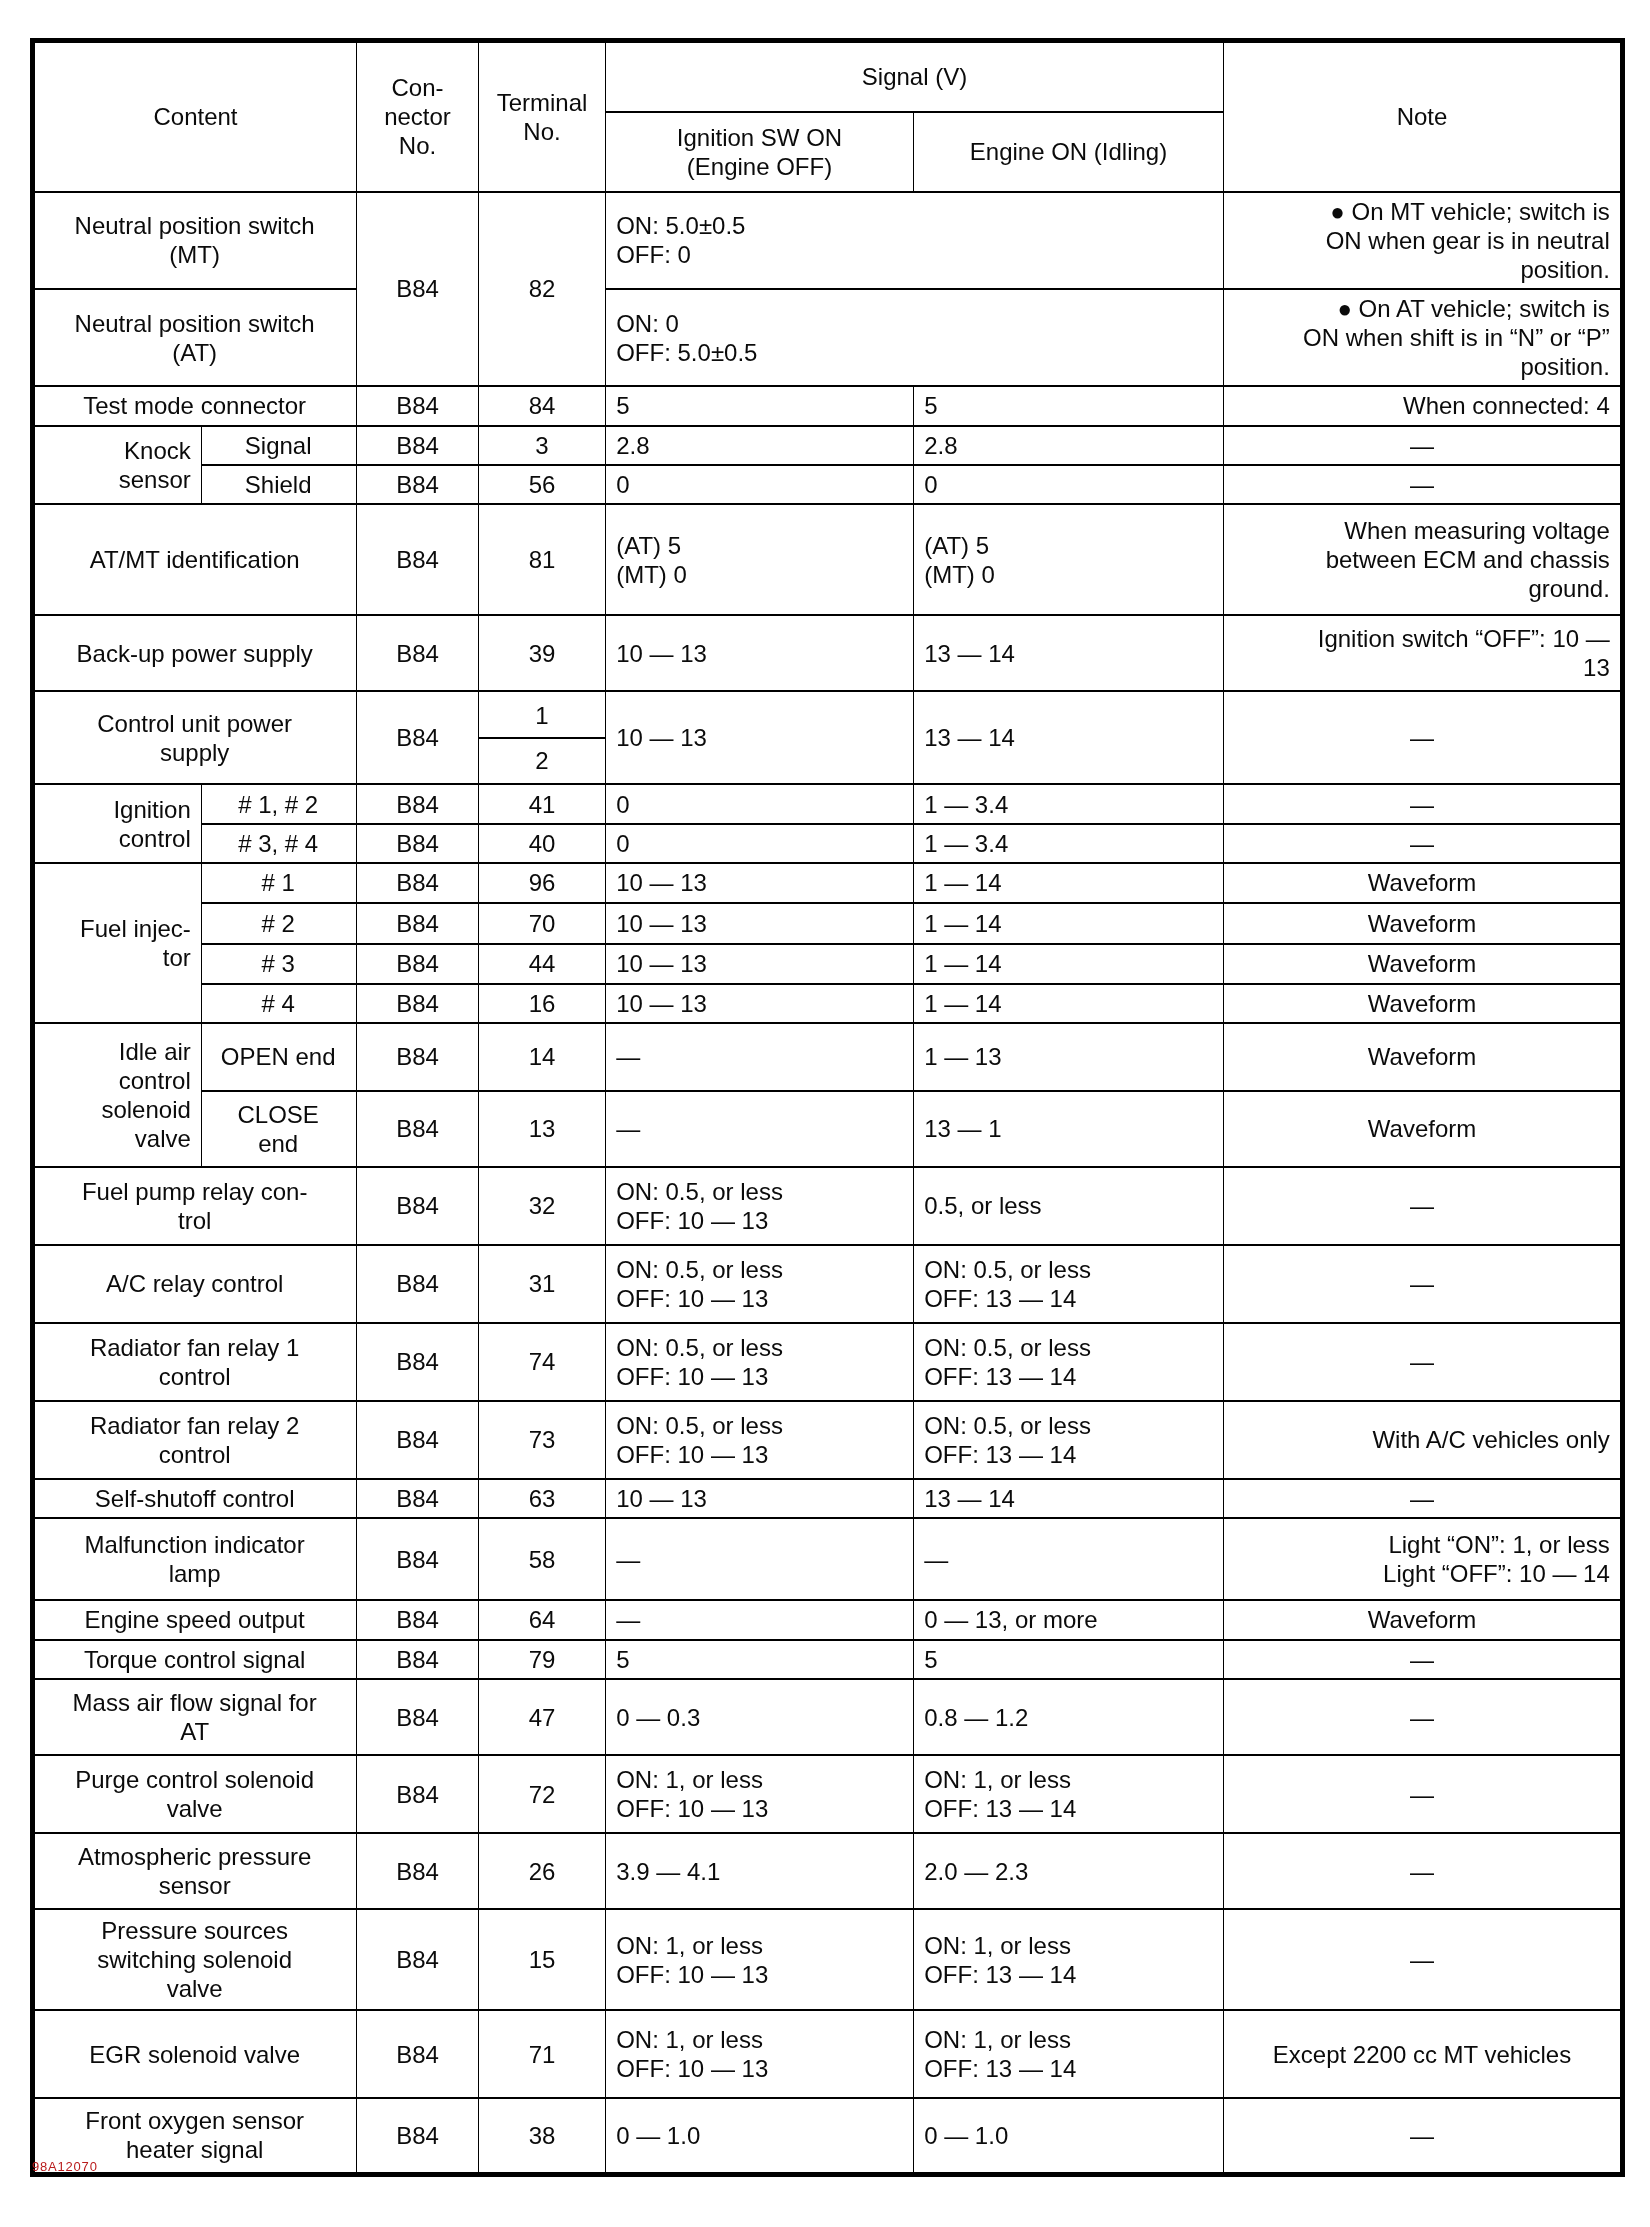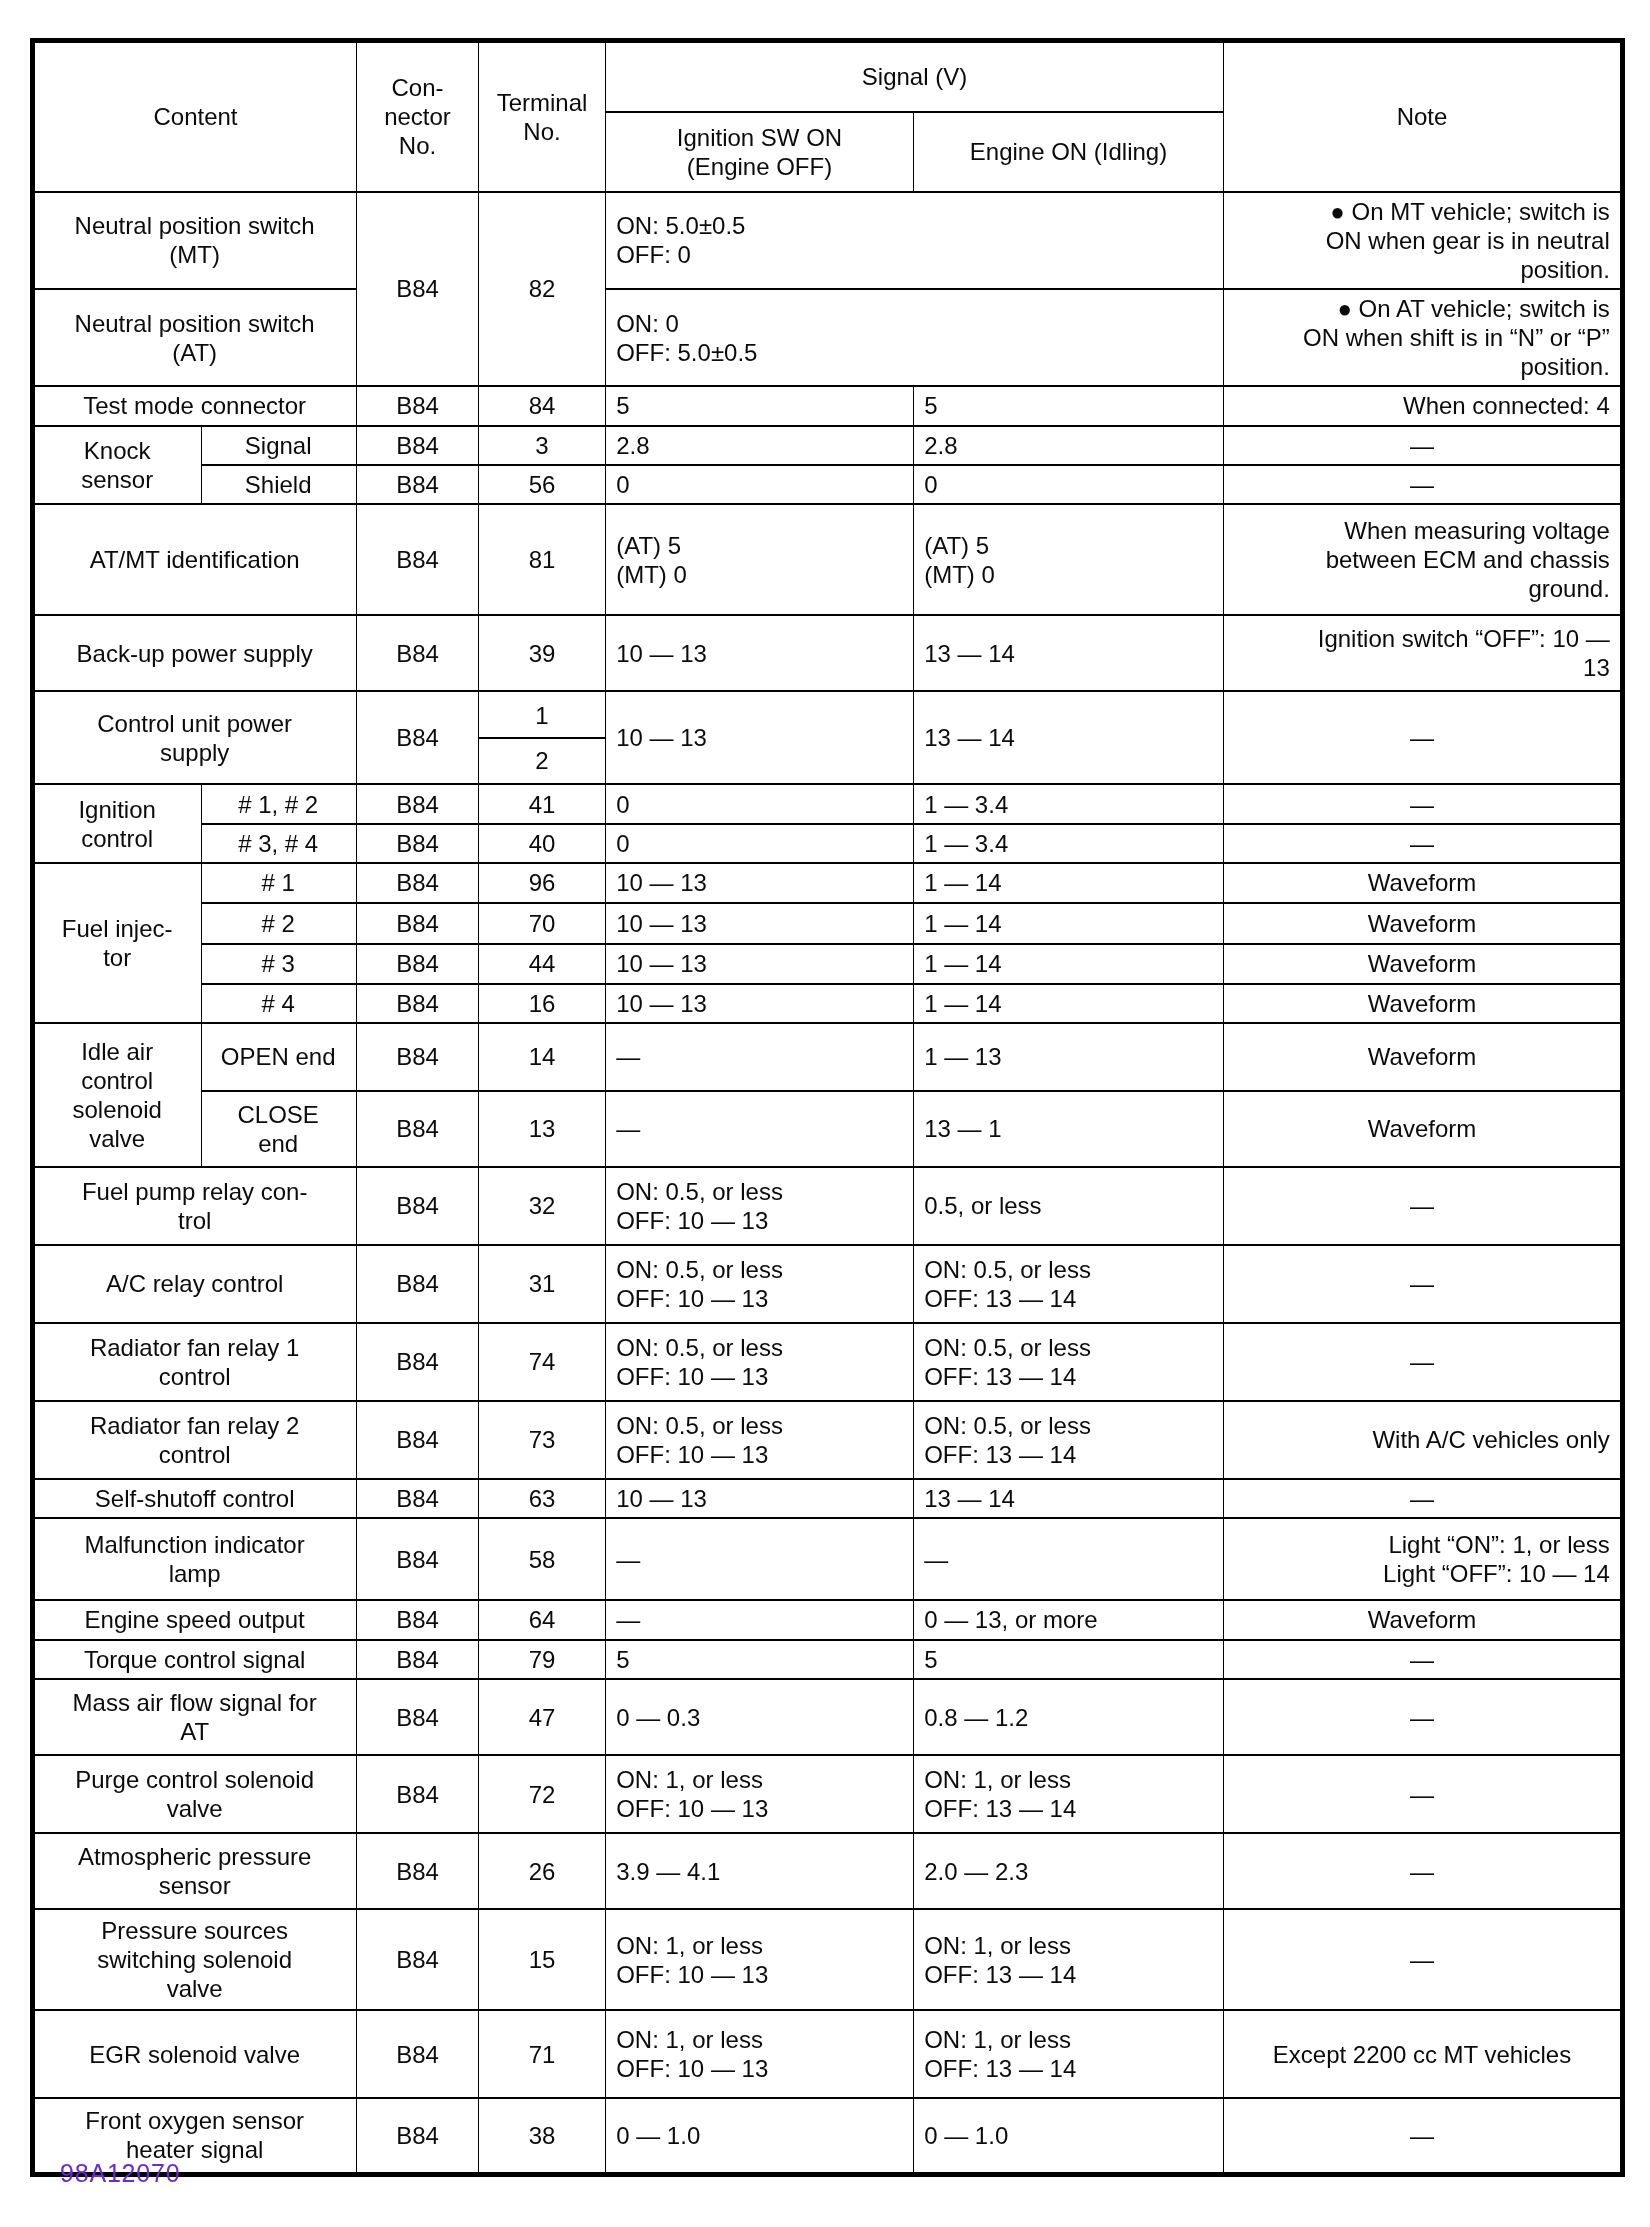--- a/index.html
+++ b/index.html
@@ -16,32 +16,32 @@
   td,th{
     border-left:1.7px solid #000;border-right:1.7px solid #000;
     border-top:2.5px solid #000;border-bottom:2.5px solid #000;
     font-size:24px;line-height:29px;font-weight:400;
     padding:4.2px 10.2px;vertical-align:middle;overflow:hidden;
   }
   th{text-align:center;white-space:pre-line;font-weight:400}
   thead tr:nth-child(1){height:71px}
   thead tr:nth-child(2){height:80px}
   .c{text-align:center;white-space:pre-line;padding-left:8.5px}
-  .g{text-align:center;white-space:pre-line;padding-left:8.5px}
+  .g{text-align:right;white-space:pre-line;padding-left:8.5px}
   .n{text-align:center}
   .sig{text-align:left;white-space:pre-line}
   .note{text-align:right;white-space:pre-line;padding-left:10.2px}
   .noteC{text-align:center;white-space:pre-line}
   td.split{padding:0}
   td.split div{
     text-align:center;padding:6.8px 0;font-size:24px;line-height:29px;
   }
   td.split div:first-child{border-bottom:2.5px solid #000}
   .code{
-    position:absolute;left:32px;top:2159px;font-size:25px;letter-spacing:0.8px;color:#6d28d9;margin-left:28px;
+    position:absolute;left:32px;top:2159px;font-size:13px;letter-spacing:0.8px;color:#b91c1c;
   }
   tbody tr:nth-child(1){height:89px}
   tbody tr:nth-child(2){height:90px}
   tbody tr:nth-child(3){height:36px}
   tbody tr:nth-child(4){height:37px}
   tbody tr:nth-child(5){height:37px}
   tbody tr:nth-child(6){height:111px}
   tbody tr:nth-child(7){height:76px}
   tbody tr:nth-child(8){height:93px}
   tbody tr:nth-child(9){height:38px}

